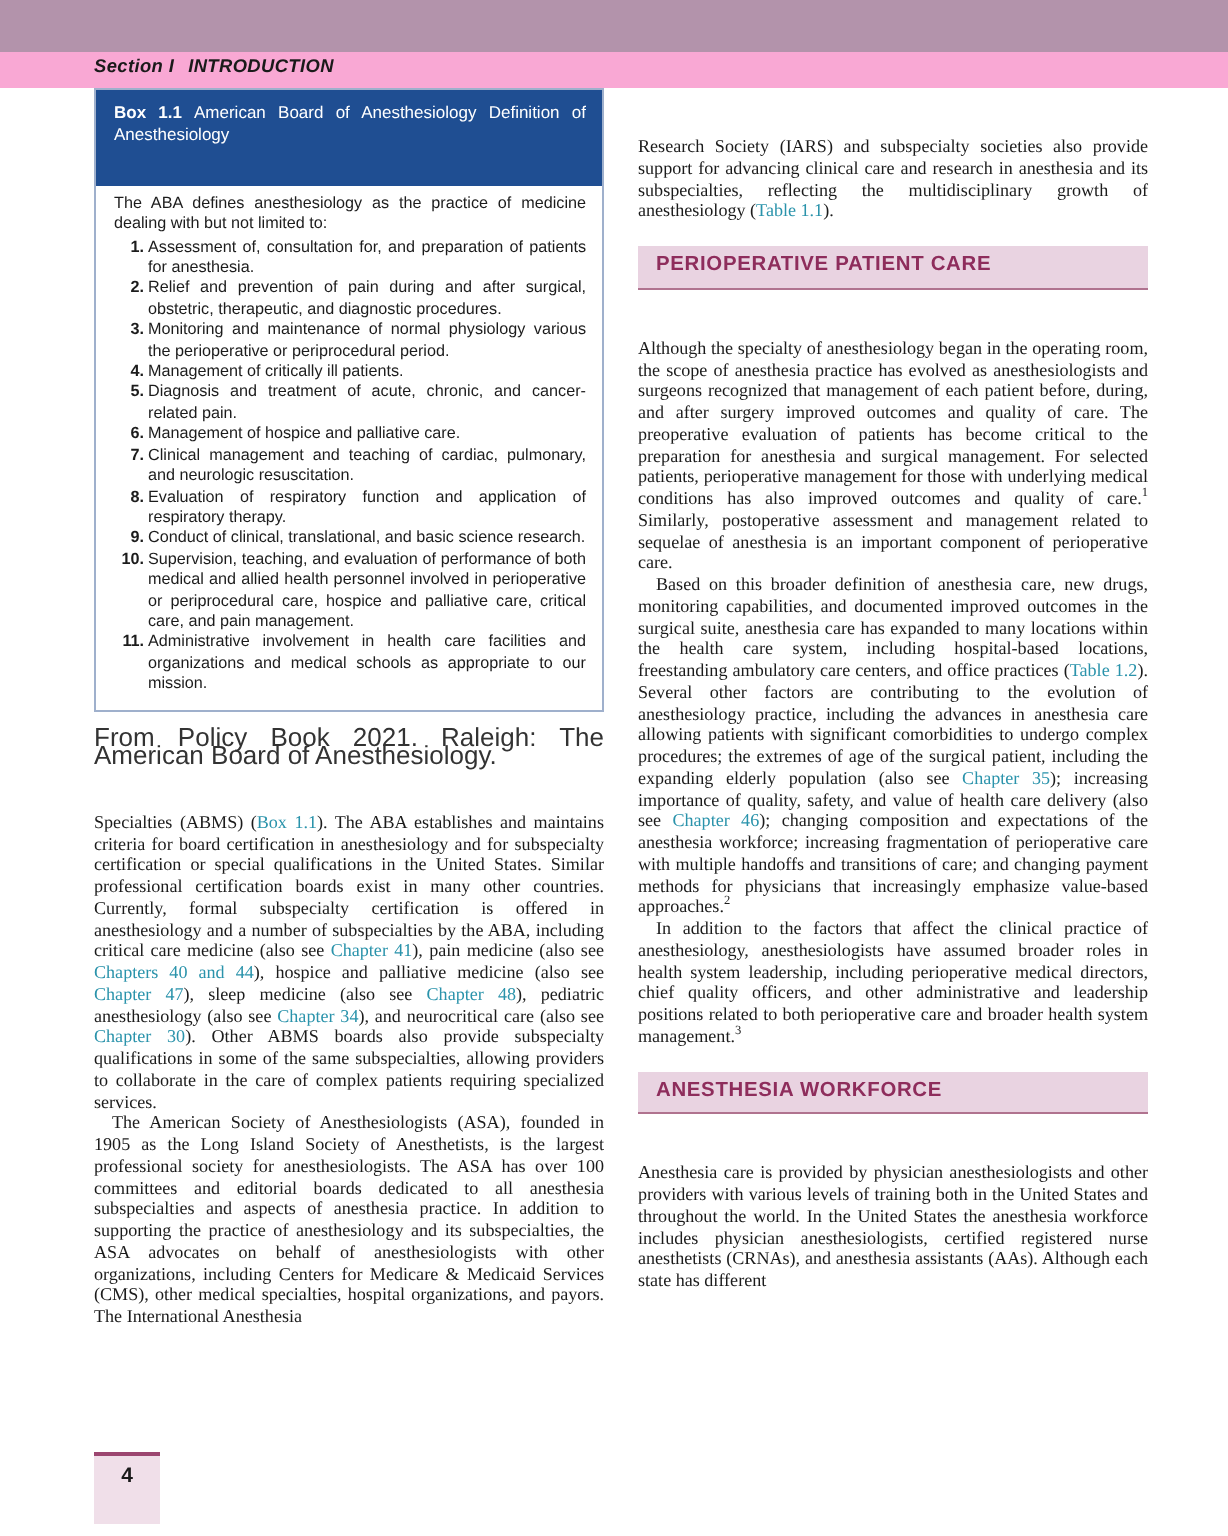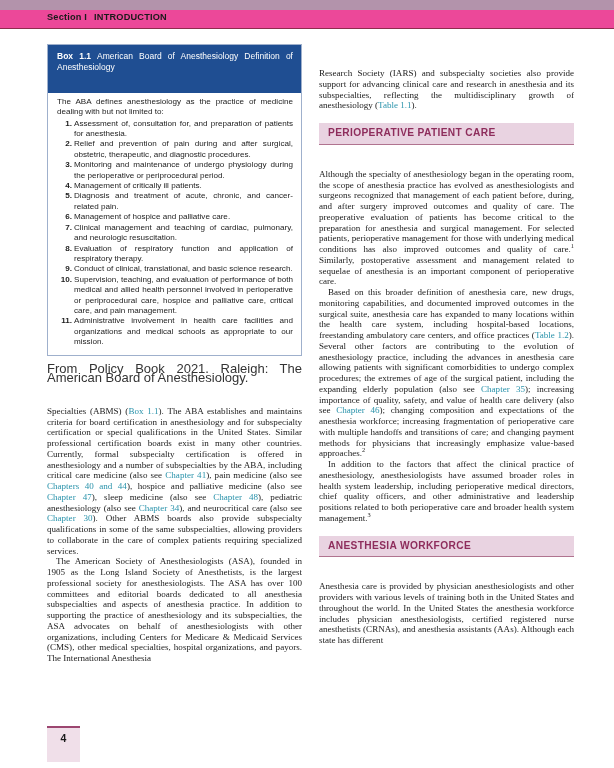--- a/index.html
+++ b/index.html
@@ -21,25 +21,26 @@
     position: absolute;
     left: 0; top: 0;
     width: 614px;
     height: 26px;
     background: #b393ab;
   }
 
   
   .running-header {
     position: absolute;
-    left: 0; top: 10px;
+    left: 0; top: 26px;
     width: 614px;
     height: 18px;
-    background: #ec4899;
+    background: #f9a8d4;
     border-bottom: 1.6px solid #8e2d4e;
+    font-style: italic;
   }
   .running-header .rh-text {
     position: absolute;
     left: 47px; top: 2px;
     font-family: "Liberation Sans", sans-serif;
     font-size: 9.2px;
     font-weight: bold;
     letter-spacing: 0.2px;
     color: #1a1a1a;
     white-space: nowrap;
@@ -200,21 +201,21 @@
 
     <div class="box">
       <div class="box-head">
         <span class="box-num">Box 1.1</span><span class="box-title">American Board of Anesthesiology Definition of Anesthesiology</span>
       </div>
       <div class="box-body">
         <p class="box-intro">The ABA defines anesthesiology as the practice of medicine dealing with but not limited to:</p>
         <ol class="box-list">
           <li>Assessment of, consultation for, and preparation of patients for anesthesia.</li>
           <li>Relief and prevention of pain during and after surgical, obstetric, therapeutic, and diagnostic procedures.</li>
-          <li>Monitoring and maintenance of undergo physiology during the perioperative or periprocedural period.</li>
+          <li>Monitoring and maintenance of normal physiology various the perioperative or periprocedural period.</li>
           <li>Management of critically ill patients.</li>
           <li>Diagnosis and treatment of acute, chronic, and cancer-related pain.</li>
           <li>Management of hospice and palliative care.</li>
           <li>Clinical management and teaching of cardiac, pulmonary, and neurologic resuscitation.</li>
           <li>Evaluation of respiratory function and application of respiratory therapy.</li>
           <li>Conduct of clinical, translational, and basic science research.</li>
           <li>Supervision, teaching, and evaluation of performance of both medical and allied health personnel involved in perioperative or periprocedural care, hospice and palliative care, critical care, and pain management.</li>
           <li>Administrative involvement in health care facilities and organizations and medical schools as appropriate to our mission.</li>
         </ol>
       </div>

